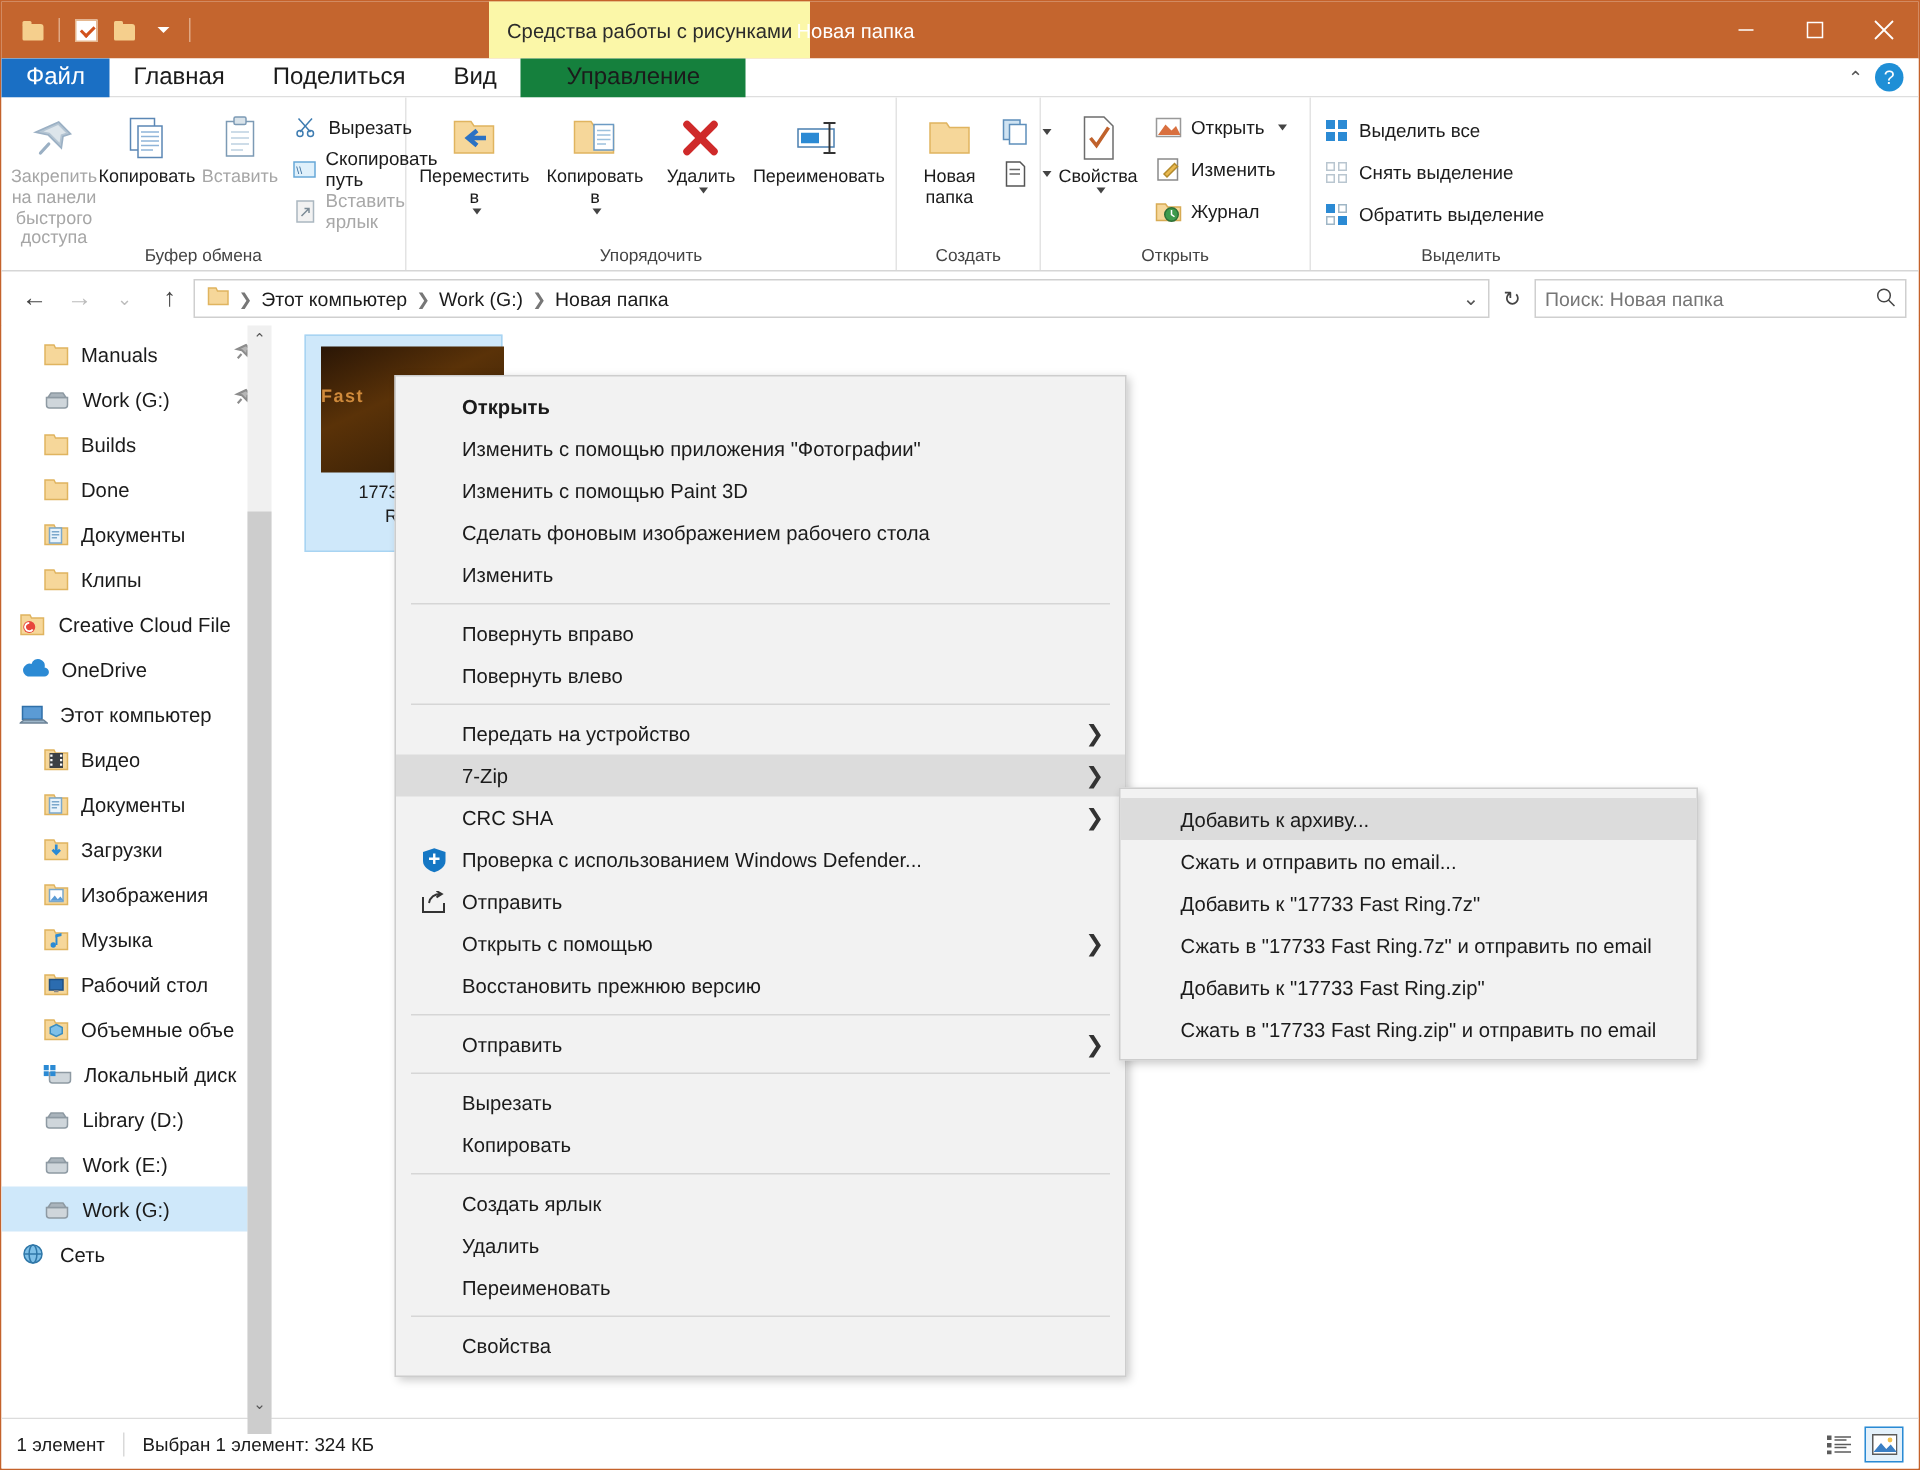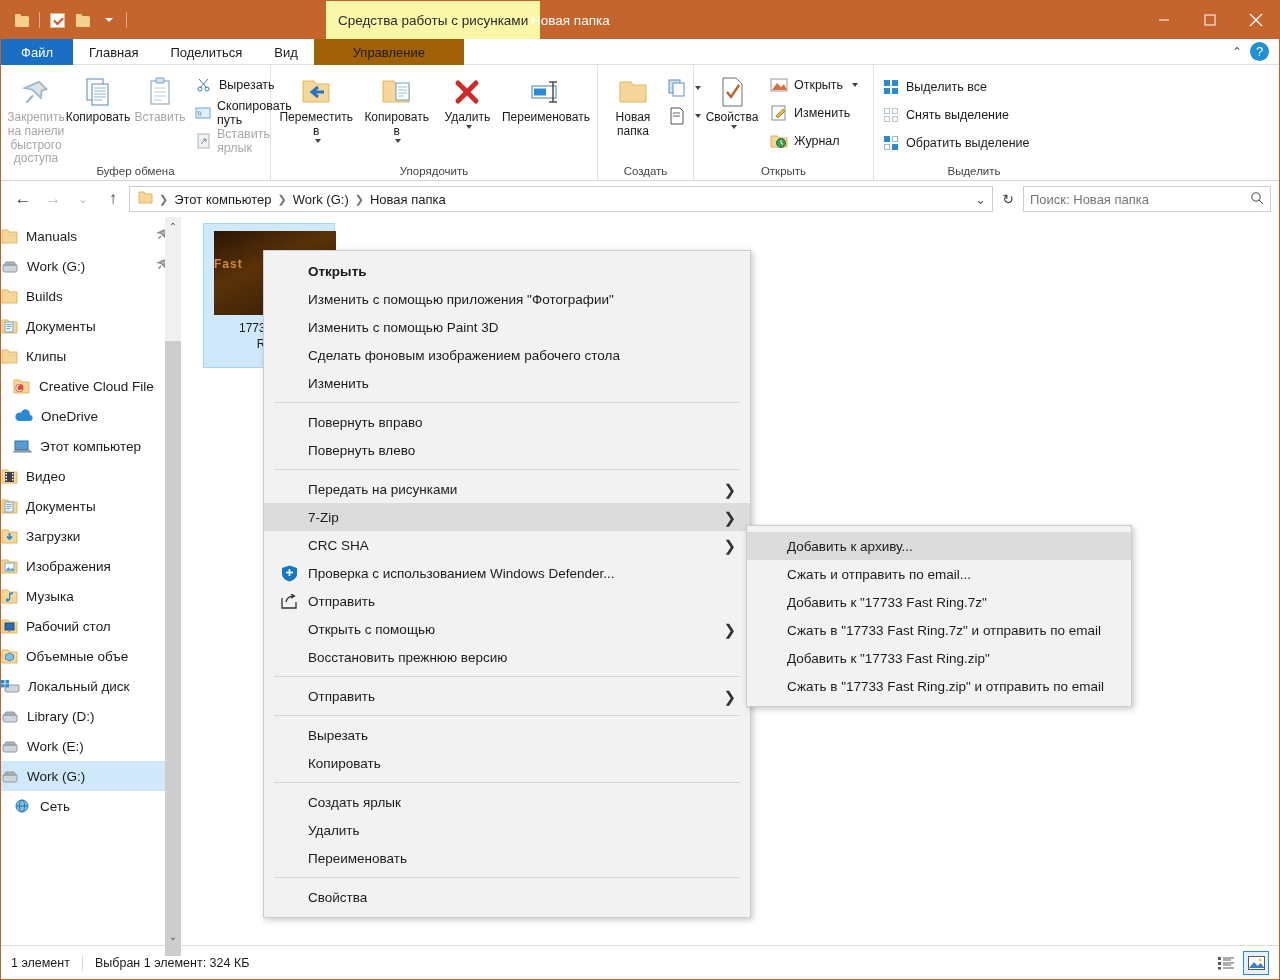--- a/index.html
+++ b/index.html
@@ -37,24 +37,24 @@
   .win-title{ position:absolute; left:530px; top:0; height:38px; display:flex;
       align-items:center; color:#fff; font-size:13.5px; }
   .winbtns{ position:absolute; right:0; top:0; height:38px; display:flex; }
   .winbtn{ width:46px; height:38px; display:flex; align-items:center;
       justify-content:center; color:#fff; }
   .winbtn svg{ display:block; }
 
   
   .tabrow{ height:26px; background:#fff; display:flex; align-items:stretch;
            position:relative; flex:0 0 26px; border-bottom:1px solid #dedede;}
-  .tab{ display:flex; align-items:center; justify-content:center; font-size:13px;
+  .tab{ display:flex; align-items:center; justify-content:center; font-size:16px;
         color:#1b1b1b; padding:0 16px; height:26px; }
   .tab.file{ background:#1a6fc4; color:#fff; width:72px; padding:0; }
-  .tab.mgmt{ background:#a16207; width:150px; }
+  .tab.mgmt{ background:#15803d; width:150px; }
   .tabrow .right{ margin-left:auto; display:flex; align-items:center; gap:8px;
         padding-right:10px; }
   .chev-up{ color:#555; font-size:12px; }
   .help-ico{ width:19px;height:19px;border-radius:50%;background:#1f8fd6;
      color:#fff;font-size:13px;display:flex;align-items:center;justify-content:center; }
 
   
   .ribbon{ flex:0 0 116px; background:#fff; border-bottom:1px solid #d6d6d6;
            display:flex; position:relative; }
   .rgroup{ display:flex; flex-direction:column; justify-content:space-between;
@@ -93,21 +93,21 @@
       justify-content:center;color:#444;font-size:14px; }
   .searchbox{ width:248px; height:26px; border:1px solid #cfcfcf; display:flex;
       align-items:center; padding:0 6px; font-size:13px; color:#767676; }
   .searchbox .mag{ margin-left:auto; color:#444; }
 
   
   .main{ flex:1; display:flex; min-height:0; position:relative; }
   .nav{ width:180px; background:#fff; overflow:hidden; position:relative;
         padding-top:4px; }
   .navitem{ height:30px; display:flex; align-items:center; gap:8px;
-      font-size:13.5px; color:#1b1b1b; white-space:nowrap; }
+      padding-left:28px; font-size:13.5px; color:#1b1b1b; white-space:nowrap; }
   .navitem.lvl1{ padding-left:12px; }
   .navitem.sel{ background:#cfe8fa; }
   .navitem .pin{ margin-left:auto; padding-right:12px; color:#8c8c8c; }
   .navitem .lbl{ overflow:hidden; }
 
   .navscroll{ position:absolute; right:0; top:0; width:16px; height:100%;
       background:#f0f0f0; }
   .navscroll .thumb{ position:absolute; left:0; top:124px; width:16px;
       height:615px; background:#cdcdcd; }
   .navscroll .arr{ position:absolute; left:0; width:16px; height:18px;
@@ -544,20 +544,28 @@
               <line x1="5" y1="8" x2="2.5" y2="10.8" stroke="#8c8c8c" stroke-width="1.4"></line>
             </svg></span>
         </div>
         <div class="navitem">
           <span style="display: flex;">
             <svg width="17" height="15">
               <path d="M1 1 h6 l1 2 h8 v11 H1z" fill="#f6d79a" stroke="#e0b45f"></path>
             </svg>
           </span>
           <span class="lbl">Builds</span>
+        </div>
+        <div class="navitem">
+          <span style="display: flex;">
+            <svg width="17" height="15">
+              <path d="M1 1 h6 l1 2 h8 v11 H1z" fill="#f6d79a" stroke="#e0b45f"></path>
+            </svg>
+          </span>
+          <span class="lbl">Done</span>
         </div>
         <div class="navitem">
           <span style="display: flex;">
             <svg width="17" height="15">
               <path d="M1 1 h6 l1 2 h8 v11 H1z" fill="#f6d79a" stroke="#e0b45f"></path>
               <rect x="4" y="3" width="8" height="10" fill="#eaf4fb" stroke="#7ba8cc"></rect>
               <g stroke="#7ba8cc">
                 <line x1="5.5" y1="5.5" x2="10.5" y2="5.5"></line>
                 <line x1="5.5" y1="7.5" x2="10.5" y2="7.5"></line>
                 <line x1="5.5" y1="9.5" x2="9" y2="9.5"></line>
@@ -805,21 +813,21 @@
       </div>
       <div class="msep"></div>
       <div class="mi">
         <span>Повернуть вправо</span>
       </div>
       <div class="mi">
         <span>Повернуть влево</span>
       </div>
       <div class="msep"></div>
       <div class="mi">
-        <span>Передать на рисунками</span>
+        <span>Передать на устройство</span>
         <span class="arrow">❯</span>
       </div>
       <div class="mi hl">
         <span>7-Zip</span>
         <span class="arrow">❯</span>
       </div>
       <div class="mi">
         <span>CRC SHA</span>
         <span class="arrow">❯</span>
       </div>

